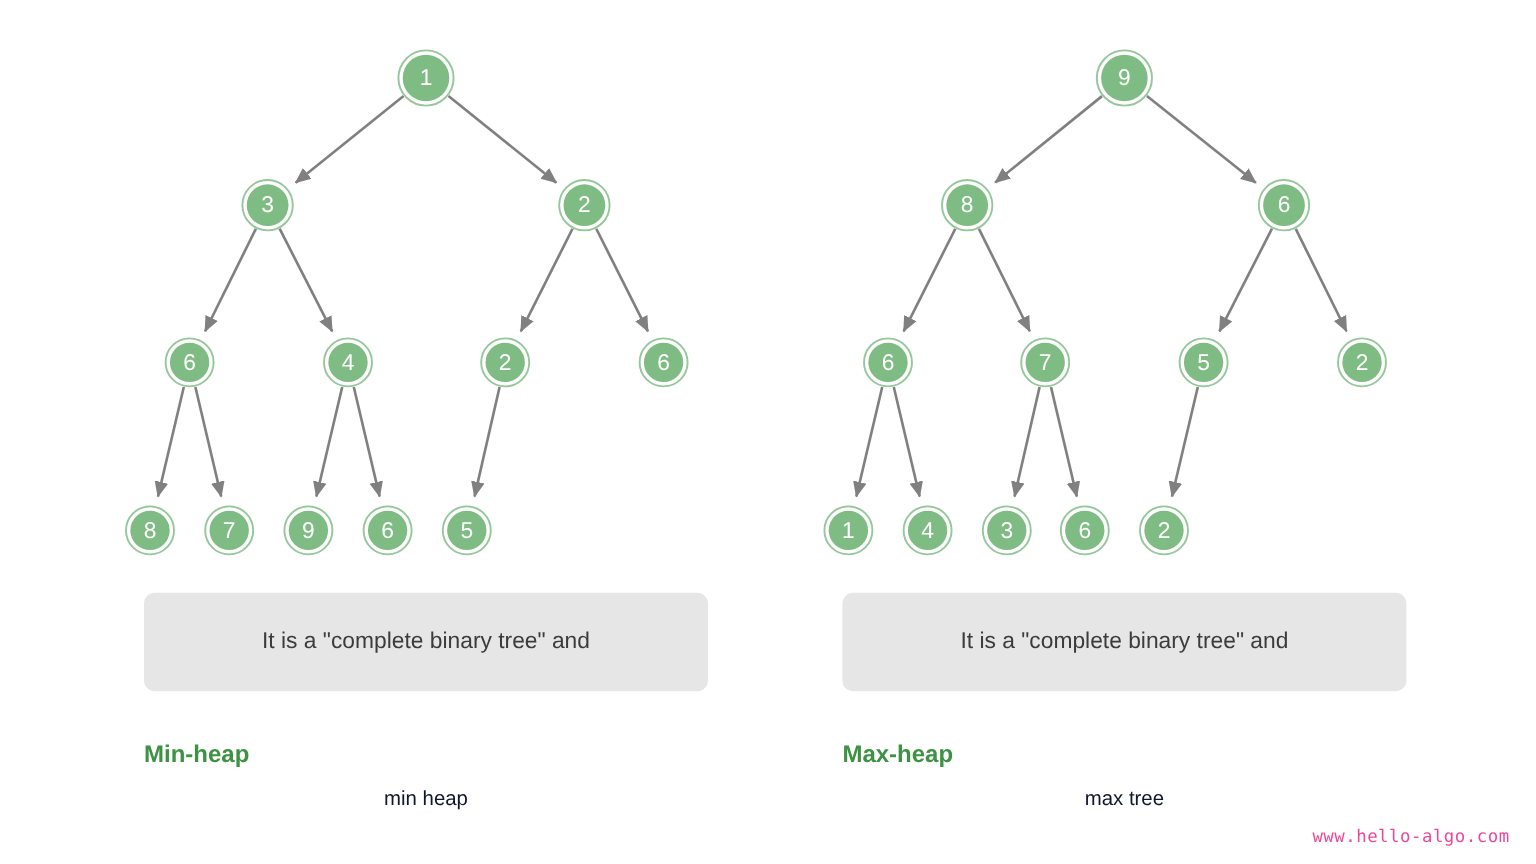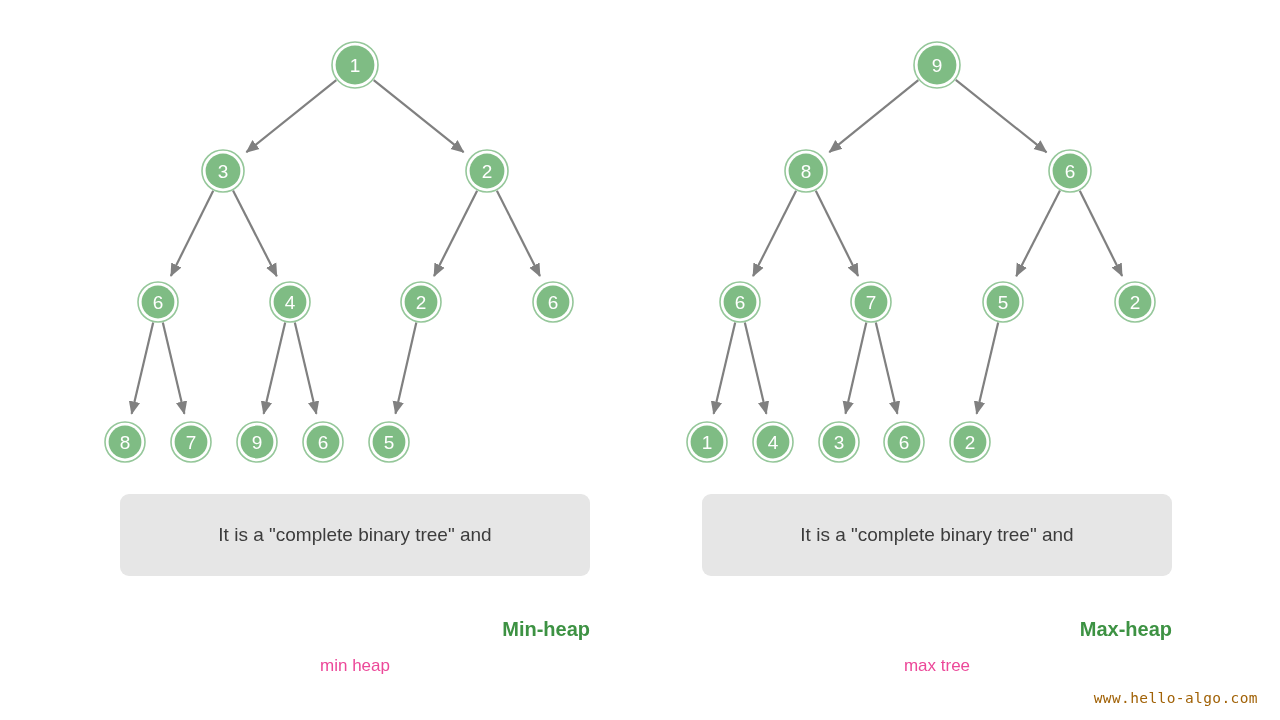--- a/index.html
+++ b/index.html
@@ -63,40 +63,40 @@
   .caption-line {
     font-family: "Liberation Sans", sans-serif;
     font-size: 19px;
     color: #3c3c3c;
     line-height: 30px;
     white-space: pre;
     text-align: center;
   }
   .heap-title {
     position: absolute;
-    text-align: right;
+    text-align: left;
     font-family: "Liberation Sans", sans-serif;
     font-size: 20px;
     font-weight: bold;
     color: #3d9243;
   }
   .heap-subtitle {
     position: absolute;
     text-align: center;
     font-family: "Liberation Sans", sans-serif;
     font-size: 17px;
-    color: #ec4899;
+    color: #0f172a;
   }
   .watermark {
     position: absolute;
     right: 22px;
     bottom: 14px;
     font-family: "DejaVu Sans Mono", monospace;
     font-size: 14.5px;
-    color: #a16207;
+    color: #ec4899;
     letter-spacing: 0.4px;
   }
 </style>
 </head>
 <body>
 
 <div id="stage">
   <svg class="trees" viewBox="0 0 1280 720" xmlns="http://www.w3.org/2000/svg">
     <defs>
       <marker id="arrowhead" markerWidth="7" markerHeight="7" refX="5.6" refY="3" orient="auto" markerUnits="strokeWidth">

